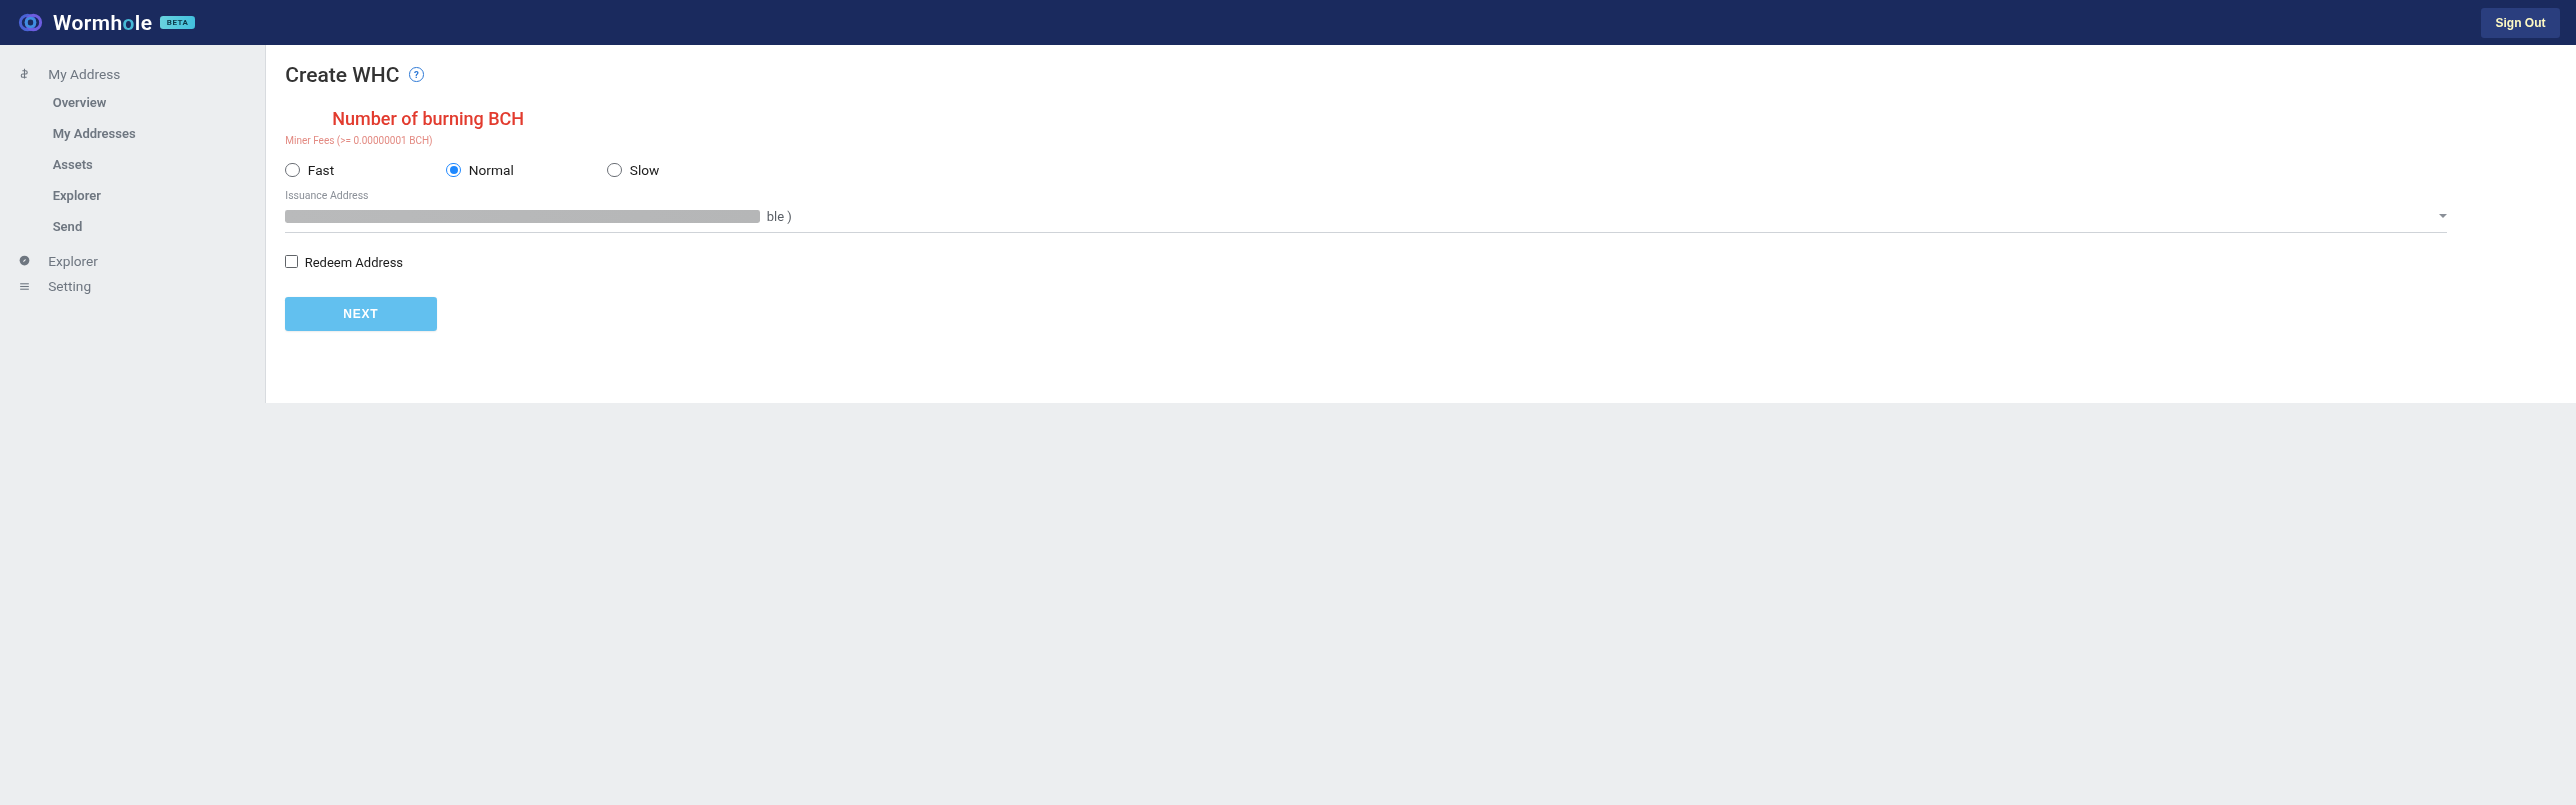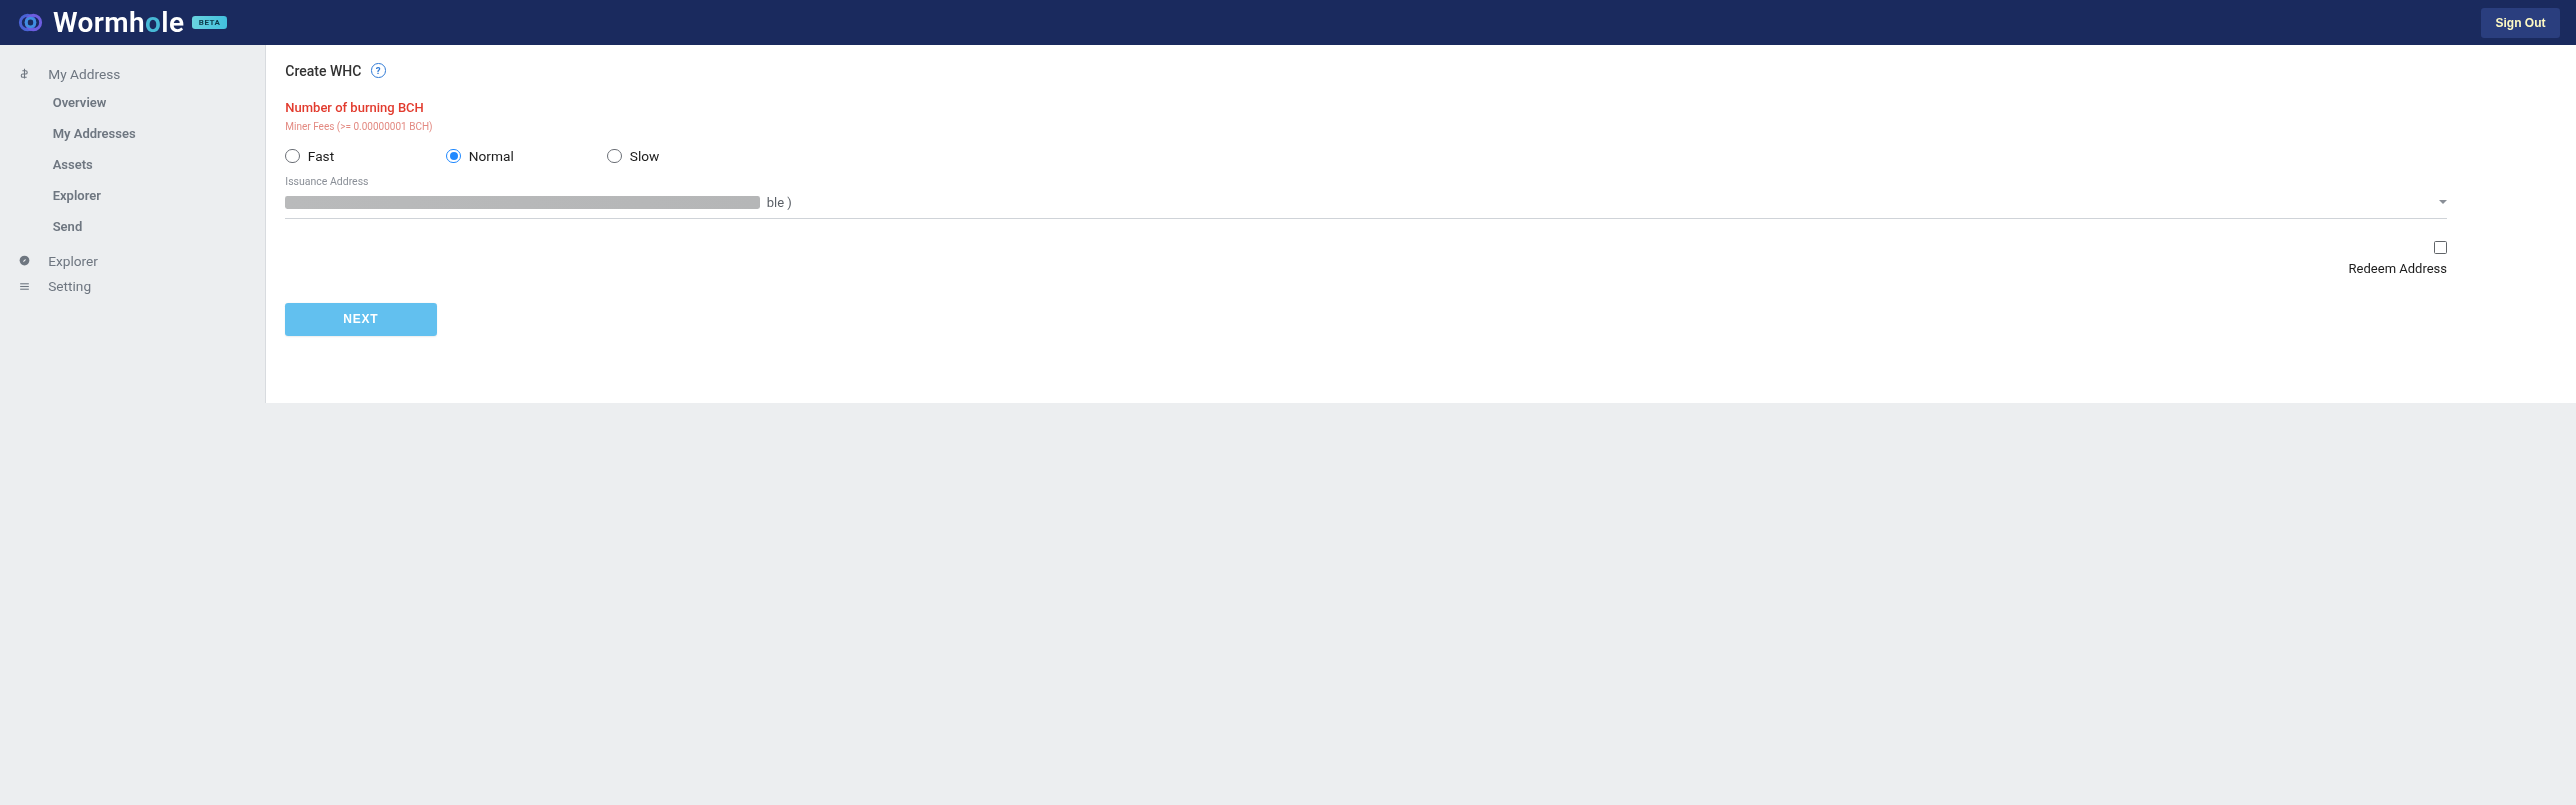--- a/index.html
+++ b/index.html
@@ -17,21 +17,21 @@
       display: flex;
       align-items: center;
       gap: 8px;
     }
     .brand-logo {
       width: 29px; height: 29px;
       display: inline-flex; align-items: center; justify-content: center;
     }
     .brand-name {
       color: #ffffff;
-      font-size: 28px;
+      font-size: 21px;
       font-weight: 600;
       letter-spacing: 0.4px;
     }
     .brand-name .o { color: #47b9d6; }
     .brand-beta {
       background: linear-gradient(90deg, #69d3df 0%, #42c0de 100%);
       color: #0c3a4a;
       font-size: 8px;
       font-weight: 700;
       padding: 2.4px 6.4px;
@@ -77,29 +77,29 @@
       width: 14.5px; height: 14.5px; display: inline-flex; align-items: center; justify-content: center;
       color: #6e7680;
     }
 
     .main {
       flex: 1;
       background: #ffffff;
       padding: 17.7px 129px 32px 19.3px;
     }
     .page-title-row { display: flex; align-items: center; gap: 9.7px; margin-bottom: 21px; }
-    .page-title { font-size: 14px; color: #333; font-weight: 500; }
+    .page-title { font-size: 21px; color: #333; font-weight: 500; }
     .help-icon {
       width: 14.5px; height: 14.5px; border: 1.6px solid #2f7ad6; border-radius: 50%;
       display: inline-flex; align-items: center; justify-content: center;
       color: #2f7ad6; font-size: 9.7px; font-weight: 700;
       cursor: pointer;
     }
 
-    .field-label-error { color: #e23b2e; font-size: 13px; font-weight: 500; margin-bottom: 4.8px; }
+    .field-label-error { color: #e23b2e; font-size: 18px; font-weight: 500; margin-bottom: 4.8px; margin-left: 47px; }
     .field-underline-error { border-bottom: 0.8px solid #e23b2e; }
     .field-input {
       border: none; outline: none; width: 100%; font-size: 13px; color: #e23b2e;
       padding: 4.8px 0 6.4px 0; background: transparent;
     }
     .helper-error { color: #e38a82; font-size: 10px; margin-top: 3.2px; }
 
     .block { margin-bottom: 6.4px; }
 
     .fee-value { font-size: 13px; color: #555; padding: 1.6px 0 8px 0; }
@@ -127,21 +127,21 @@
       background: linear-gradient(90deg, #b9babb 0%, #b5b6b7 100%);
       border-radius: 2.4px; filter: blur(0.3px);
     }
     .select-suffix { color: #5a5f66; font-size: 13px; }
     .caret {
       width: 0; height: 0;
       border-left: 4.8px solid transparent; border-right: 4.8px solid transparent;
       border-top: 4.8px solid #8a8f97;
     }
 
-    .checkbox-row { display: flex; align-items: flex-end; gap: 6.4px; margin-top: 22.5px; flex-direction: column; }
+    .checkbox-row { display: flex; align-items: flex-start; gap: 6.4px; margin-top: 22.5px; }
     .checkbox {
       width: 13px; height: 13px; border: 1.6px solid #606468; border-radius: 1.6px; cursor: pointer;
     }
     .checkbox-label { font-size: 13px; color: #1c1c1c; }
 
     .next-btn {
       margin-top: 27px;
       background: #62c0ef;
       color: #ffffff;
       border: none;

